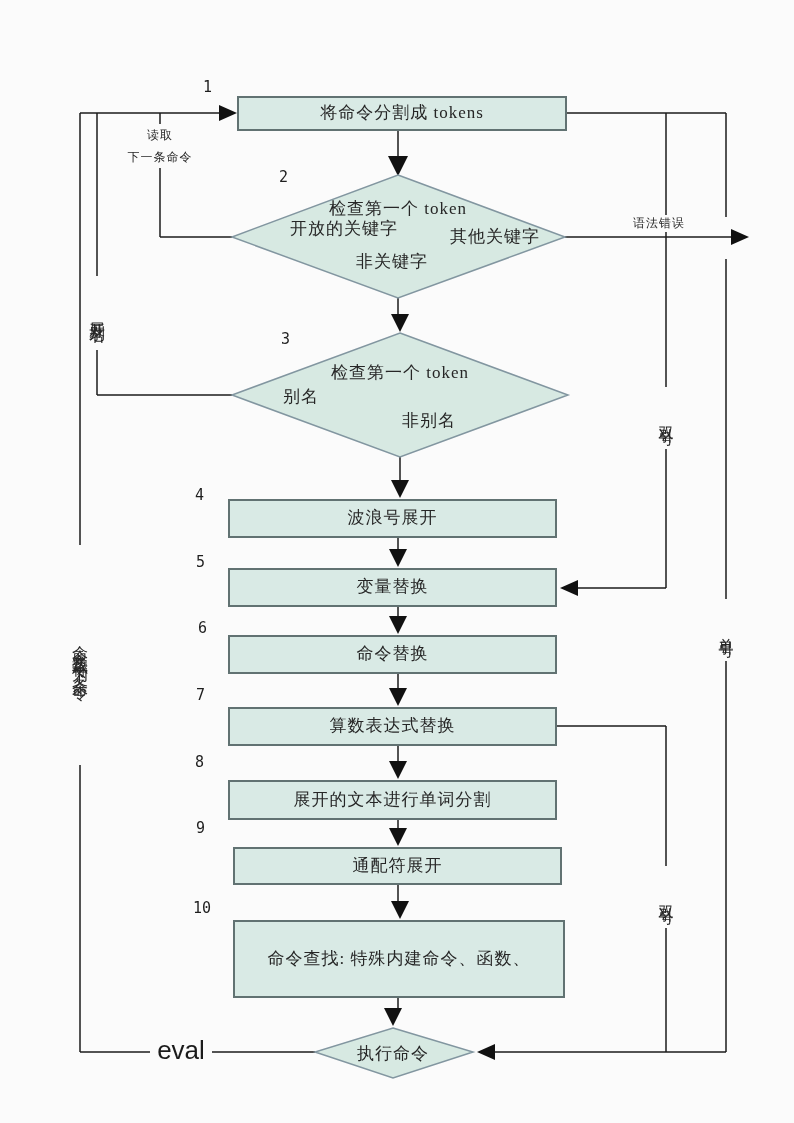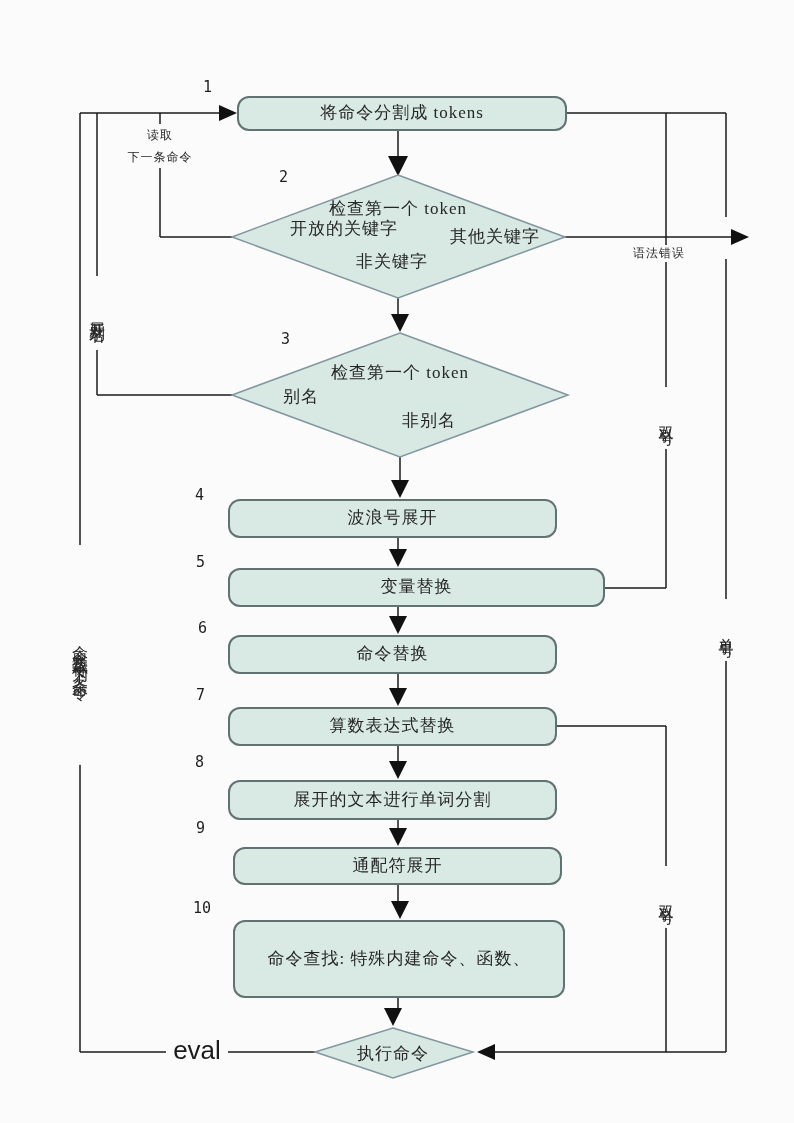--- a/index.html
+++ b/index.html
@@ -1,21 +1,21 @@
 <!DOCTYPE html>
 <html><head>
 <meta charset="utf-8">
 <style>
   html,body{margin:0;padding:0;background:#ffffff;}
   .page{
     position:relative;width:794px;height:1123px;background:#fbfbfb;overflow:hidden;
     font-family:"Liberation Serif", serif;color:#262626;
   }
   .layer-svg{position:absolute;left:0;top:0;z-index:1;}
-  .node,.lbl{position:absolute;z-index:2;box-sizing:border-box;border-radius:12px;}
+  .node,.lbl{position:absolute;z-index:2;box-sizing:border-box;}
   .box{
     background:#d9eae5;border:2px solid #617272;
     display:flex;align-items:center;justify-content:center;
     font-size:17px;letter-spacing:1px;text-align:center;line-height:1.45;
   }
   .num{
     position:absolute;z-index:2;font-family:"DejaVu Sans Mono", monospace;
     font-size:15px;color:#1e1e1e;
   }
   .lbl{font-size:12px;letter-spacing:1px;}
@@ -95,21 +95,21 @@
   <div class="num" style="left:195px;top:486px;">4</div>
   <div class="num" style="left:196px;top:553px;">5</div>
   <div class="num" style="left:198px;top:619px;">6</div>
   <div class="num" style="left:196px;top:686px;">7</div>
   <div class="num" style="left:195px;top:753px;">8</div>
   <div class="num" style="left:196px;top:819px;">9</div>
   <div class="num" style="left:193px;top:899px;">10</div>
 
   <div class="node box" style="left:237px;top:96px;width:330px;height:35px;">将命令分割成 tokens</div>
   <div class="node box" style="left:228px;top:499px;width:329px;height:39px;">波浪号展开</div>
-  <div class="node box" style="left:228px;top:568px;width:377px;height:39px;">变量替换</div>
+  <div class="node box" style="left:228px;top:568px;width:329px;height:39px;">变量替换</div>
   <div class="node box" style="left:228px;top:635px;width:329px;height:39px;">命令替换</div>
   <div class="node box" style="left:228px;top:707px;width:329px;height:39px;">算数表达式替换</div>
   <div class="node box" style="left:228px;top:780px;width:329px;height:40px;">展开的文本进行单词分割</div>
   <div class="node box" style="left:233px;top:847px;width:329px;height:38px;">通配符展开</div>
   <div class="node box" style="left:233px;top:920px;width:332px;height:78px;flex-direction:column;">
     <div>命令查找: 特殊内建命令、函数、</div>
   </div>
 
   <div class="dlab ctr" style="left:298px;top:197px;width:200px;">检查第一个 token</div>
   <div class="dlab" style="left:246px;top:217px;width:124px;margin-left:44px;">开放的关键字</div>
@@ -124,23 +124,23 @@
 
   <div class="lbl mask ctr" style="left:103px;top:124px;width:114px;line-height:22px;">
     <div>读取</div>
     <div>下一条命令</div>
   </div>
 
   <div class="lbl vtext mask" style="left:85px;top:276px;width:24px;height:74px;font-size:16px;letter-spacing:2px;">展开别名</div>
 
   <div class="lbl vtext mask" style="left:68px;top:545px;width:24px;height:220px;font-size:16px;letter-spacing:4px;">命令参数称为下一条命令</div>
 
-  <div class="lbl mask ctr" style="left:616px;top:245px;width:86px;text-align:center;">语法错误</div>
+  <div class="lbl mask ctr" style="left:616px;top:215px;width:86px;text-align:center;">语法错误</div>
 
   <div class="lbl vtext mask" style="left:654px;top:387px;width:24px;height:62px;">双引号</div>
 
   <div class="lbl vtext mask" style="left:714px;top:599px;width:24px;height:62px;">单引号</div>
 
   <div class="lbl vtext mask" style="left:654px;top:866px;width:24px;height:62px;">双引号</div>
 
-  <div class="lbl mask ctr eval" style="left:166px;top:1035px;width:62px;">eval</div>
+  <div class="lbl mask ctr eval" style="left:150px;top:1035px;width:62px;">eval</div>
 
 </div>
 
 </body></html>

